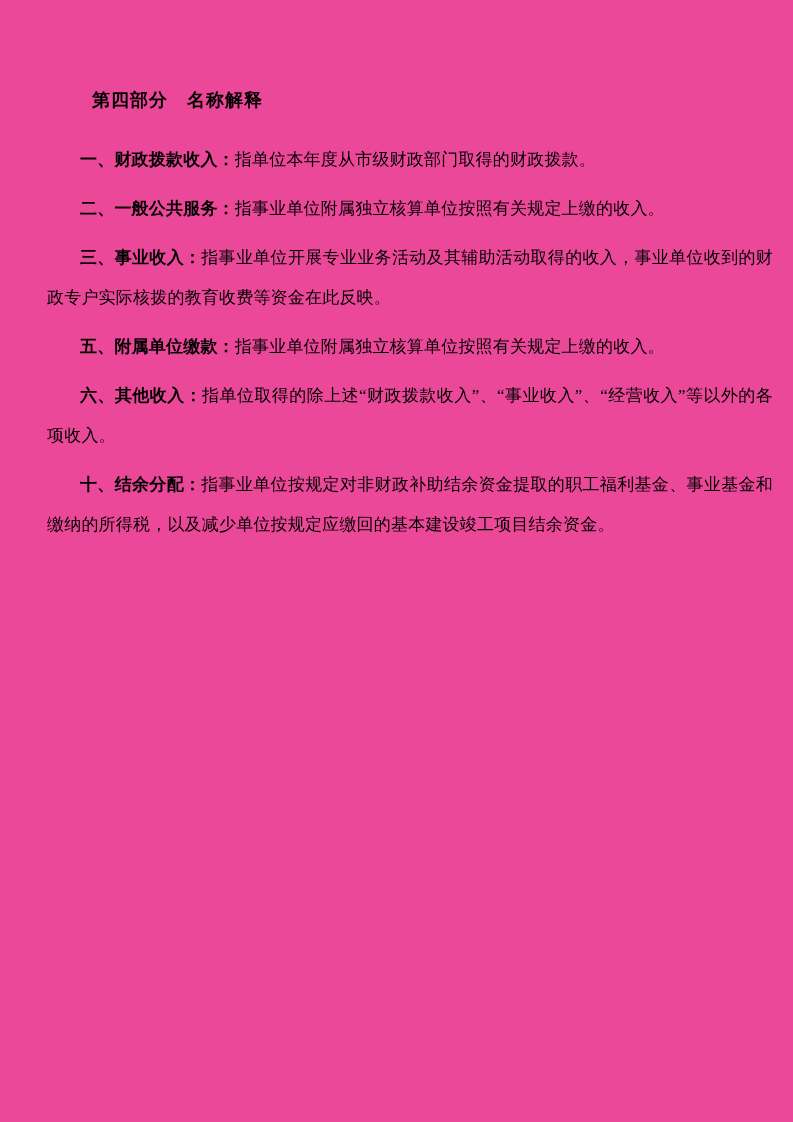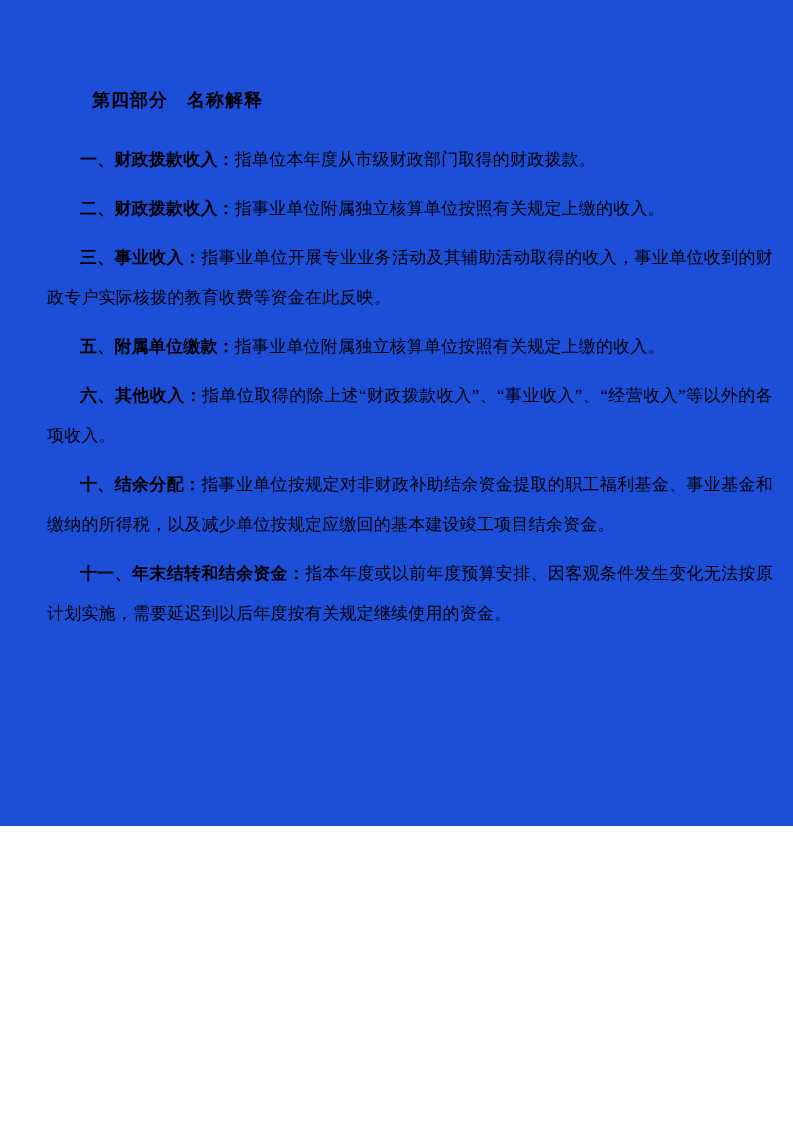--- a/index.html
+++ b/index.html
@@ -8,22 +8,22 @@
   }
   body {
     width: 793px;
     height: 1122px;
     font-family: "Liberation Serif", "DejaVu Serif", serif;
     color: #000000;
     overflow: hidden;
   }
   .page {
     width: 793px;
-    height: 826px;
-    background: #1d4ed8;
+    height: 1122px;
+    background: #ec4899;
     padding: 86px 20px 0 47px;
   }
   .doc-title {
     font-family: "Liberation Sans", "DejaVu Sans", sans-serif;
     font-weight: bold;
     font-size: 18px;
     line-height: 28px;
     padding-left: 45px;
     margin-bottom: 26px;
     letter-spacing: 1px;
@@ -44,30 +44,29 @@
 </style>
 </head>
 <body>
 
 <div class="page">
 
   <div class="doc-title">第四部分　名称解释</div>
 
   <p class="para"><span class="term">一、财政拨款收入：</span><span>指单位本年度从市级财政部门取得的财政拨款。</span></p>
 
-  <p class="para"><span class="term">二、财政拨款收入：</span><span>指事业单位附属独立核算单位按照有关规定上缴的收入。</span></p>
+  <p class="para"><span class="term">二、一般公共服务：</span><span>指事业单位附属独立核算单位按照有关规定上缴的收入。</span></p>
 
   <p class="para"><span class="term">三、事业收入：</span><span>指事业单位开展专业业务活动及其辅助活动取得的收入，事业单位收到的财政专户实际核拨的教育收费等资金在此反映。</span></p>
 
 
   <p class="para"><span class="term">五、附属单位缴款：</span><span>指事业单位附属独立核算单位按照有关规定上缴的收入。</span></p>
 
   <p class="para"><span class="term">六、其他收入：</span><span>指单位取得的除上述“财政拨款收入”、“事业收入”、“经营收入”等以外的各项收入。</span></p>
 
 
 
 
   <p class="para"><span class="term">十、结余分配：</span><span>指事业单位按规定对非财政补助结余资金提取的职工福利基金、事业基金和缴纳的所得税，以及减少单位按规定应缴回的基本建设竣工项目结余资金。</span></p>
 
-  <p class="para"><span class="term">十一、年末结转和结余资金：</span><span>指本年度或以前年度预算安排、因客观条件发生变化无法按原计划实施，需要延迟到以后年度按有关规定继续使用的资金。</span></p>
 
 
 </div>
 
 </body></html>

